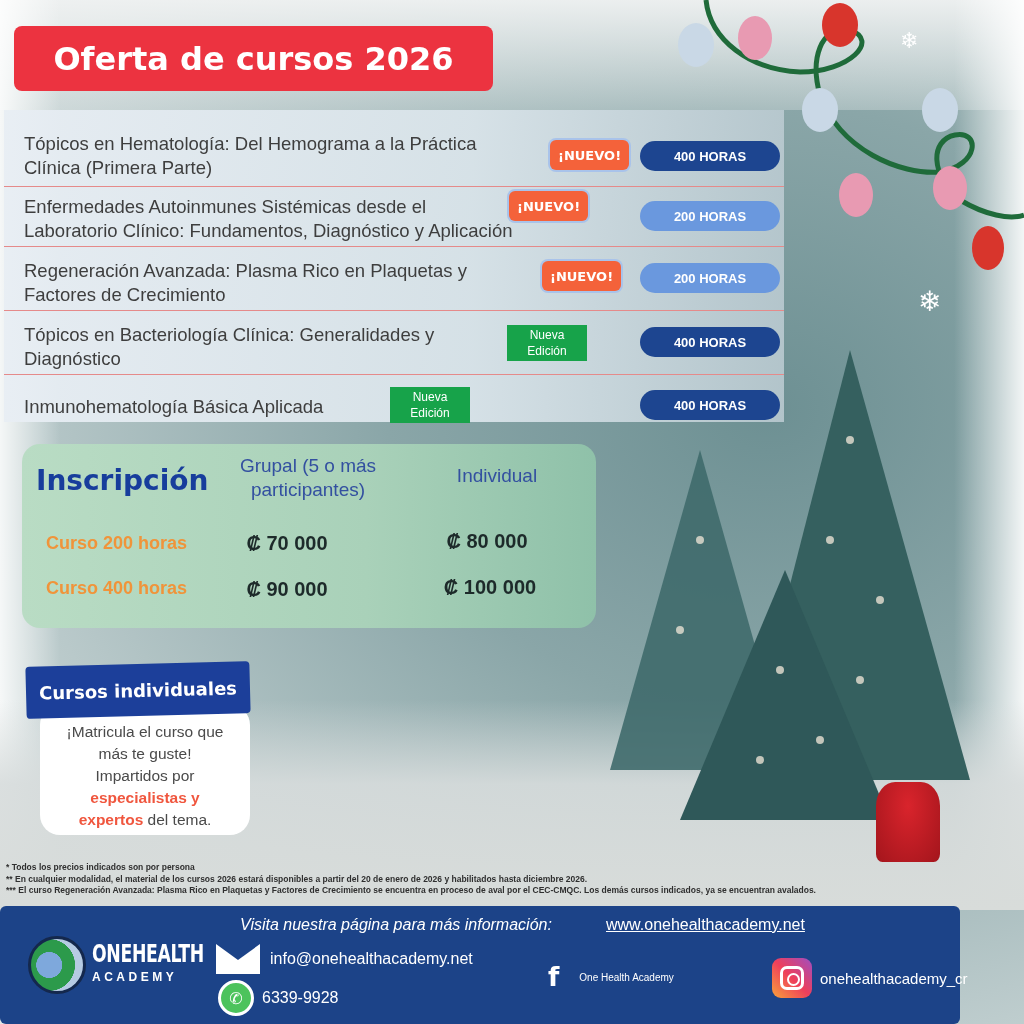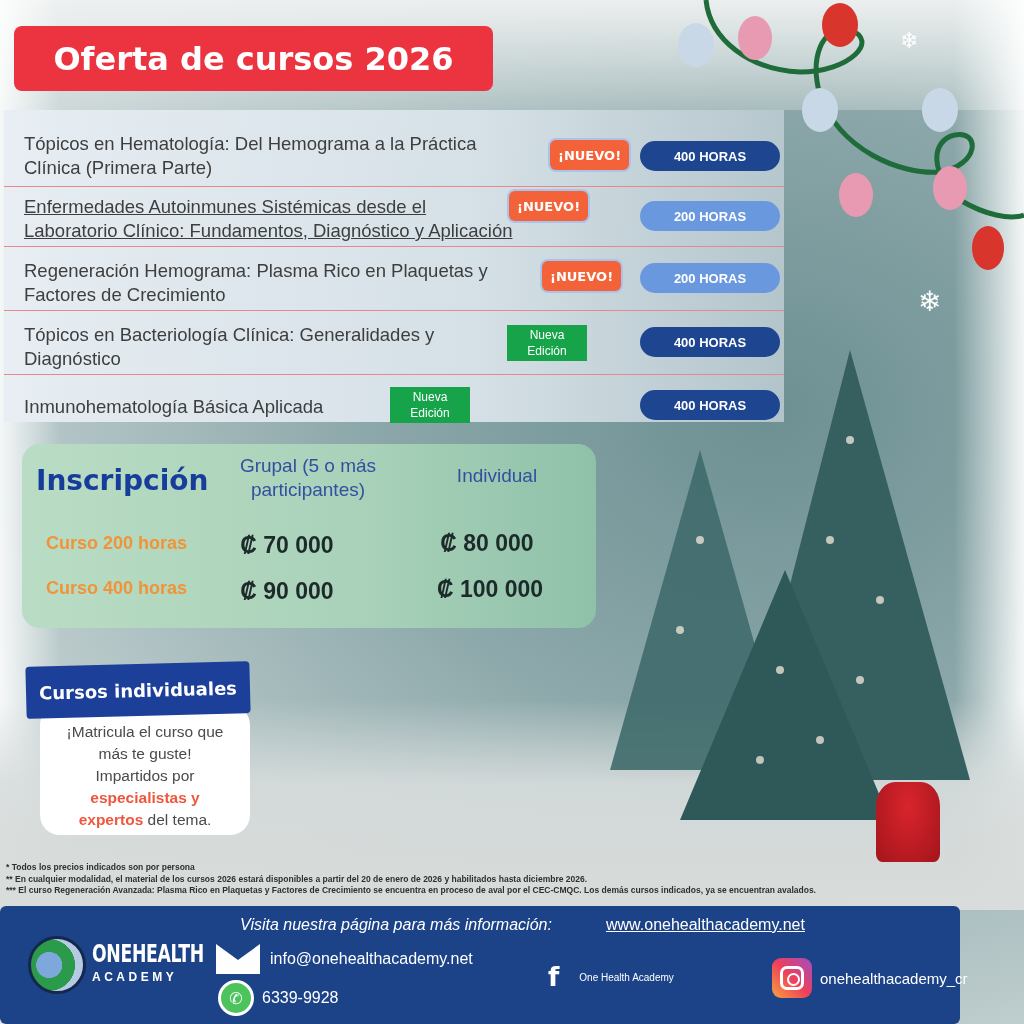--- a/index.html
+++ b/index.html
@@ -83,21 +83,21 @@
     color: #173d9c; font-weight: bold; font-size: 28px;
     font-family: "DejaVu Sans", sans-serif;
   }
   .insc-col {
     position: absolute; color: #3350a0; font-size: 19px; text-align: center; line-height: 24px;
   }
   .insc-rowlabel {
     position: absolute; left: 24px; color: #f0943a; font-weight: bold; font-size: 18px;
   }
   .insc-price {
-    position: absolute; color: #1d2a2a; font-weight: bold; font-size: 23px; text-align: center; width: 130px;
+    position: absolute; color: #1d2a2a; font-weight: bold; font-size: 20px; text-align: center; width: 130px;
   }
 
   
   .indiv-box {
     position: absolute; left: 40px; top: 705px; width: 210px; height: 130px;
     background: #ffffff; border-radius: 20px;
     padding-top: 16px; text-align: center;
     color: #4a4a4a; font-size: 15.5px; line-height: 22px;
   }
   .indiv-box .red { color: #f0563e; font-weight: bold; }
@@ -223,31 +223,31 @@
   <div class="course-row" style="top:4px;height:73px;">
     <div class="course-name" style="top:18px;">
       <div>Tópicos en Hematología: Del Hemograma a la Práctica</div>
       <div>Clínica (Primera Parte)</div>
     </div>
     <div class="badge-new" style="left:546px;top:26px;">¡NUEVO!</div>
     <div class="hours-pill hours-dark" style="top:27px;">400 HORAS</div>
   </div>
 
   <div class="course-row" style="top:73px;height:64px;">
-    <div class="course-name" style="top:12px;text-decoration:underline;">
+    <div class="course-name" style="top:12px;">
       <div>Enfermedades Autoinmunes Sistémicas desde el</div>
       <div>Laboratorio Clínico: Fundamentos, Diagnóstico y Aplicación</div>
     </div>
     <div class="badge-new" style="left:505px;top:8px;">¡NUEVO!</div>
     <div class="hours-pill hours-light" style="top:18px;">200 HORAS</div>
   </div>
 
   <div class="course-row" style="top:137px;height:64px;">
     <div class="course-name" style="top:12px;">
-      <div>Regeneración Hemograma: Plasma Rico en Plaquetas y</div>
+      <div>Regeneración Avanzada: Plasma Rico en Plaquetas y</div>
       <div>Factores de Crecimiento</div>
     </div>
     <div class="badge-new" style="left:538px;top:14px;">¡NUEVO!</div>
     <div class="hours-pill hours-light" style="top:16px;">200 HORAS</div>
   </div>
 
   <div class="course-row" style="top:201px;height:64px;">
     <div class="course-name" style="top:12px;">
       <div>Tópicos en Bacteriología Clínica: Generalidades y</div>
       <div>Diagnóstico</div>

